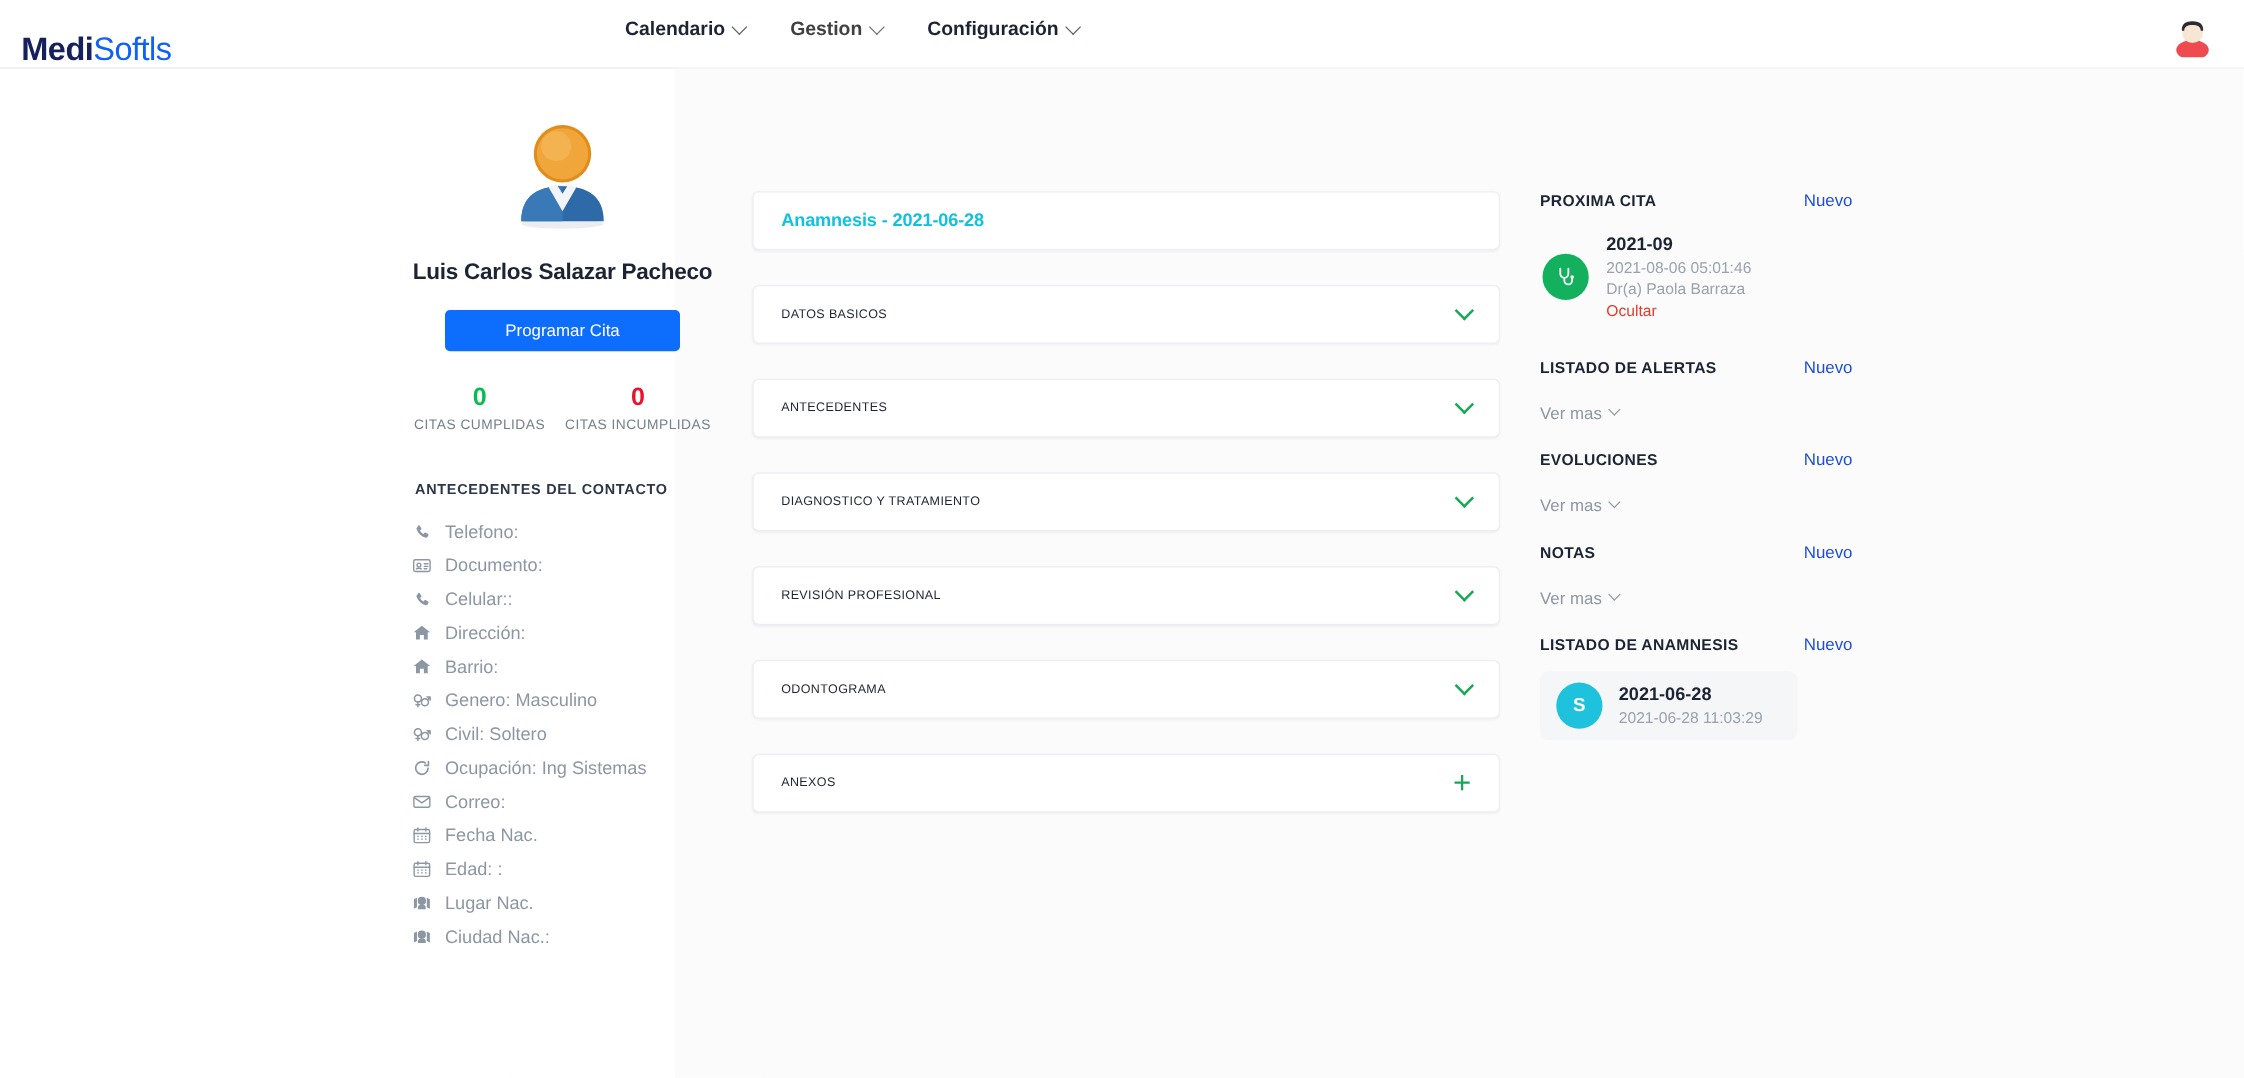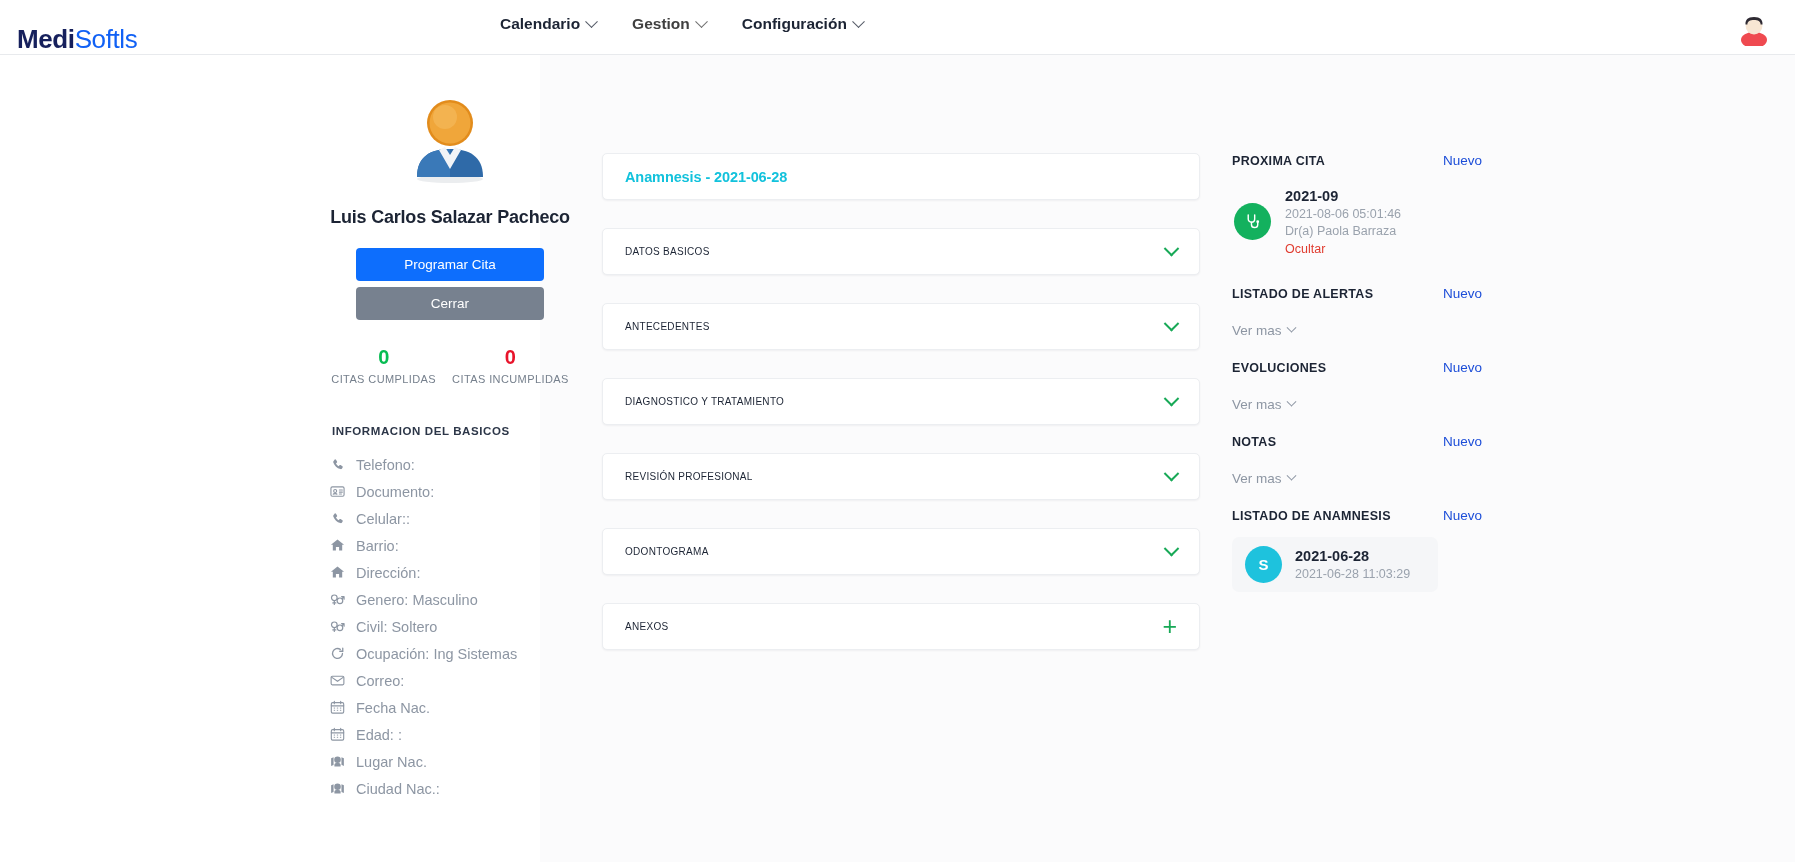--- a/index.html
+++ b/index.html
@@ -322,34 +322,33 @@
         <path d="M35 57 L46 76 L57 57 L51 54 L46 62 L41 54 Z" fill="#f2f4f7"></path>
         <circle cx="46" cy="30" r="23" fill="#e28c1c"></circle>
         <circle cx="46" cy="30" r="20.5" fill="#f0a63a"></circle>
         <circle cx="41" cy="24" r="12" fill="#f6bd62" opacity=".55"></circle>
       </svg>
     </div>
 
     <div class="patient-name">Luis Carlos Salazar Pacheco</div>
 
     <button class="btn btn-primary">Programar Cita</button>
-    <button class="btn btn-secondary">Cerrar</button>
 
     <div class="stats">
       <div class="stat">
         <div class="stat-num green">0</div>
         <div class="stat-label">CITAS CUMPLIDAS</div>
       </div>
       <div class="stat">
         <div class="stat-num red">0</div>
         <div class="stat-label">CITAS INCUMPLIDAS</div>
       </div>
     </div>
 
-    <div class="contact-title">INFORMACION DEL BASICOS</div>
+    <div class="contact-title">ANTECEDENTES DEL CONTACTO</div>
 
     <div class="contact-list">
 
       <div class="contact-row">
         <span class="ci">
           <svg width="14" height="14" viewBox="0 0 16 16" fill="currentColor">
             <path d="M4.3 1.6c.5-.3 1.1-.1 1.4.4l1.2 2c.3.5.1 1.1-.3 1.4l-.9.6c.6 1.6 1.7 2.7 3.3 3.3l.6-.9c.3-.5.9-.6 1.4-.3l2 1.2c.5.3.7.9.4 1.4l-.8 1.3c-.4.6-1.1.9-1.8.7C6.7 11.5 4.1 8.9 2.6 5c-.2-.7 0-1.4.6-1.8z"></path>
           </svg>
         </span>
         <span>Telefono:</span>
@@ -375,30 +374,30 @@
         </span>
         <span>Celular::</span>
       </div>
 
       <div class="contact-row">
         <span class="ci">
           <svg width="15" height="15" viewBox="0 0 16 16" fill="currentColor">
             <path d="M8 1.6 1 7.2h2v6.2h3.3V9.6h3.4v3.8H13V7.2h2z"></path>
           </svg>
         </span>
-        <span>Barrio:</span>
+        <span>Dirección:</span>
       </div>
 
       <div class="contact-row">
         <span class="ci">
           <svg width="15" height="15" viewBox="0 0 16 16" fill="currentColor">
             <path d="M8 1.6 1 7.2h2v6.2h3.3V9.6h3.4v3.8H13V7.2h2z"></path>
           </svg>
         </span>
-        <span>Dirección:</span>
+        <span>Barrio:</span>
       </div>
 
       <div class="contact-row">
         <span class="ci">
           <svg width="15" height="15" viewBox="0 0 16 16" fill="none" stroke="currentColor" stroke-width="1.3">
             <circle cx="4.6" cy="6.2" r="3"></circle>
               <path d="M4.6 9.3v4M3 11.6h3.2" stroke-linecap="round"></path>
             <circle cx="10.6" cy="9.4" r="3"></circle>
               <path d="M12.8 7.2 15 5m0 0h-2.6M15 5v2.6" stroke-linecap="round"></path>
           </svg>

